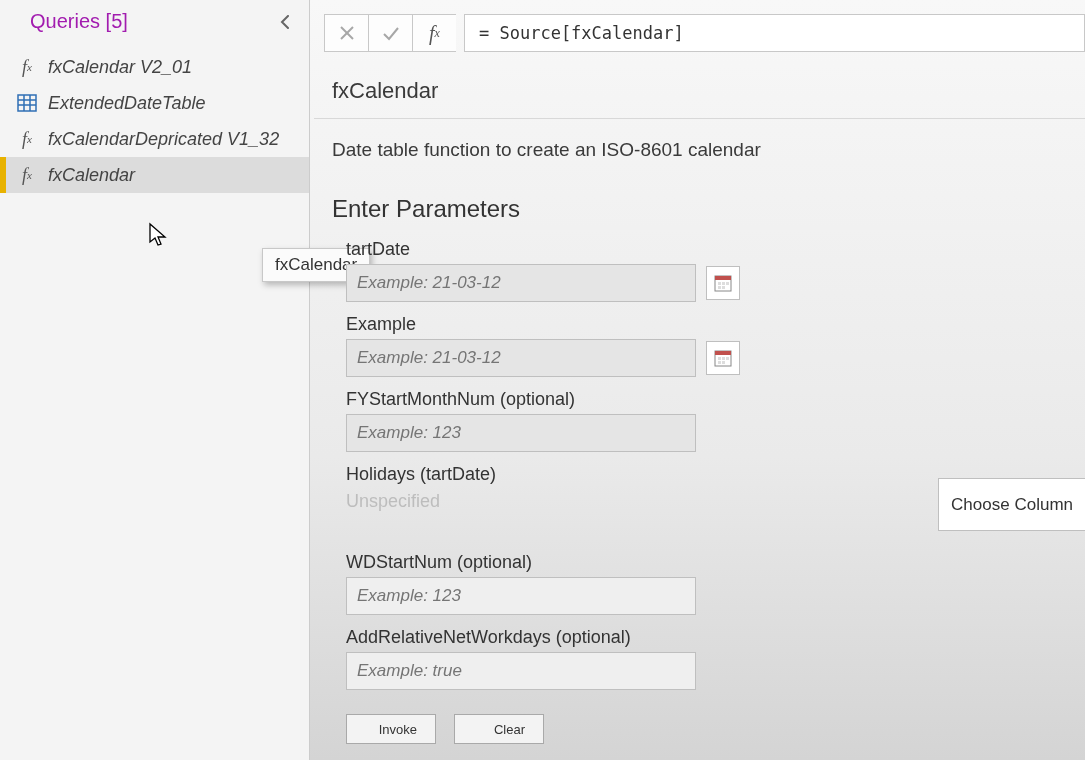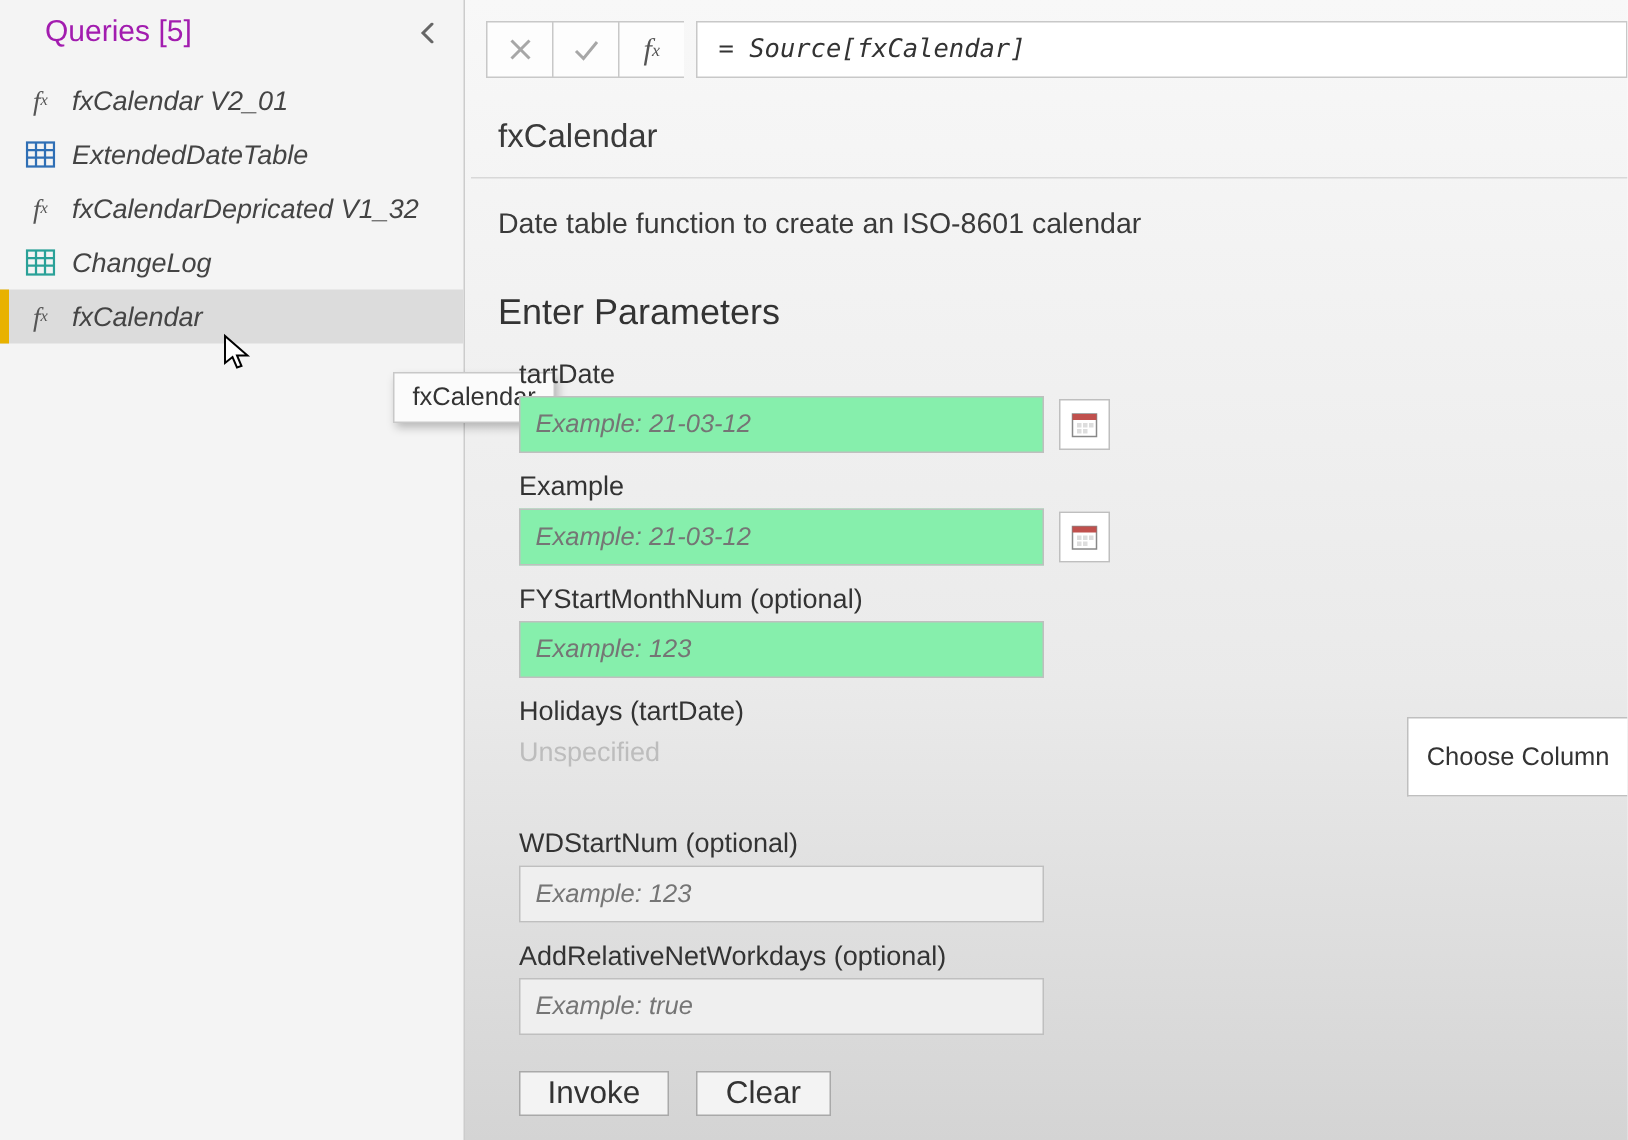--- a/index.html
+++ b/index.html
@@ -117,21 +117,20 @@
     flex:1;
     height:38px;
     border:1px solid #c8c8c8;
     background:#fff;
     padding: 0 14px;
     font-family: Consolas, monospace;
     font-size: 17px;
     color:#333;
     display:flex; align-items:center;
     margin-left: 8px;
-    font-style: italic;
   }
   .fn-title {
     font-size: 22px;
     color: #3a3a3a;
     padding: 14px 0 14px 22px;
   }
   .divider {
     height:1px; background:#d8d8d8;
     margin-left: 4px;
   }
@@ -155,21 +154,21 @@
     font-size: 18px;
     color: #333;
     margin-bottom: 4px;
   }
   .input-row {
     display:flex; align-items:center; gap:10px;
   }
   .text-input {
     width: 350px; height: 38px;
     border: 1px solid #bfbfbf;
-    background: #86efac;
+    background: #e5e5e5;
     padding: 0 10px;
     font-size: 17px;
     font-style: italic;
     color: #7a7a7a;
   }
   .text-input.disabled {
     background: #efefef;
   }
   .date-btn {
     width: 34px; height: 34px;
@@ -198,23 +197,23 @@
   }
   .action-row {
     display:flex; gap:18px;
     padding: 12px 0 0 36px;
   }
   .action-btn {
     min-width: 90px; height: 30px;
     padding: 0 18px;
     border:1px solid #a9a9a9;
     background:#f3f3f3;
-    font-size:21px;
+    font-size:13px;
     color:#333;
-    display:flex; align-items:center; justify-content:center;
+    display:flex; align-items:center; justify-content:flex-end;
     cursor:pointer;
   }
 </style>
 </head>
 <body>
 
 <div class="app">
 
   <div class="sidebar">
     <div class="sidebar-header">
@@ -244,32 +243,20 @@
             </svg>
         </span>
         <span>ExtendedDateTable</span>
       </div>
 
       <div class="query-item">
         <span class="query-icon fx-icon">f<span class="fx-sub">x</span></span>
         <span>fxCalendarDepricated V1_32</span>
       </div>
 
-      <div class="query-item">
-        <span class="query-icon table-icon">
-          <svg width="20" height="18">
-              <rect x="1" y="1" width="18" height="16" fill="none" stroke="#2aa198" stroke-width="1.5"></rect>
-              <line x1="1" y1="6" x2="19" y2="6" stroke="#2aa198" stroke-width="1.5"></line>
-              <line x1="1" y1="11" x2="19" y2="11" stroke="#2aa198" stroke-width="1.5"></line>
-              <line x1="7" y1="1" x2="7" y2="17" stroke="#2aa198" stroke-width="1.5"></line>
-              <line x1="13" y1="1" x2="13" y2="17" stroke="#2aa198" stroke-width="1.5"></line>
-            </svg>
-        </span>
-        <span>ChangeLog</span>
-      </div>
 
       <div class="query-item selected">
         <span class="query-icon fx-icon">f<span class="fx-sub">x</span></span>
         <span>fxCalendar</span>
       </div>
 
     </div>
 
     <div class="tooltip">
       <span>fxCalendar</span>

